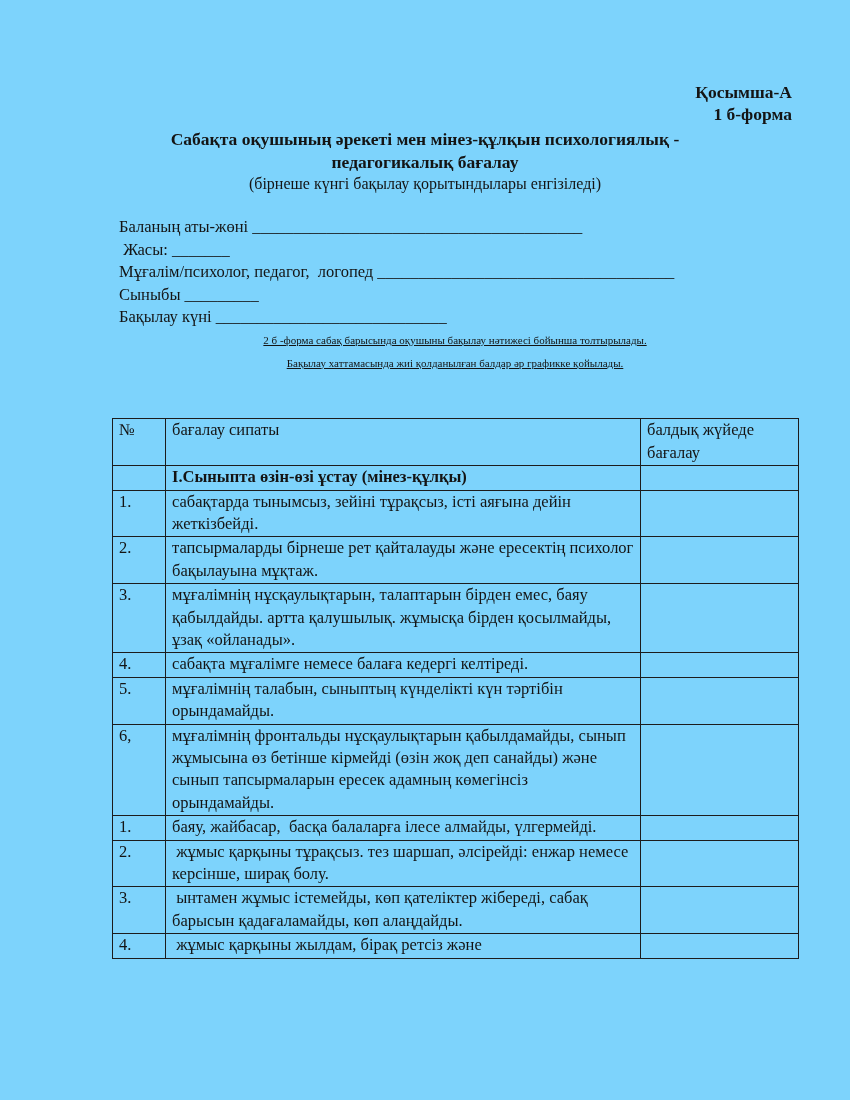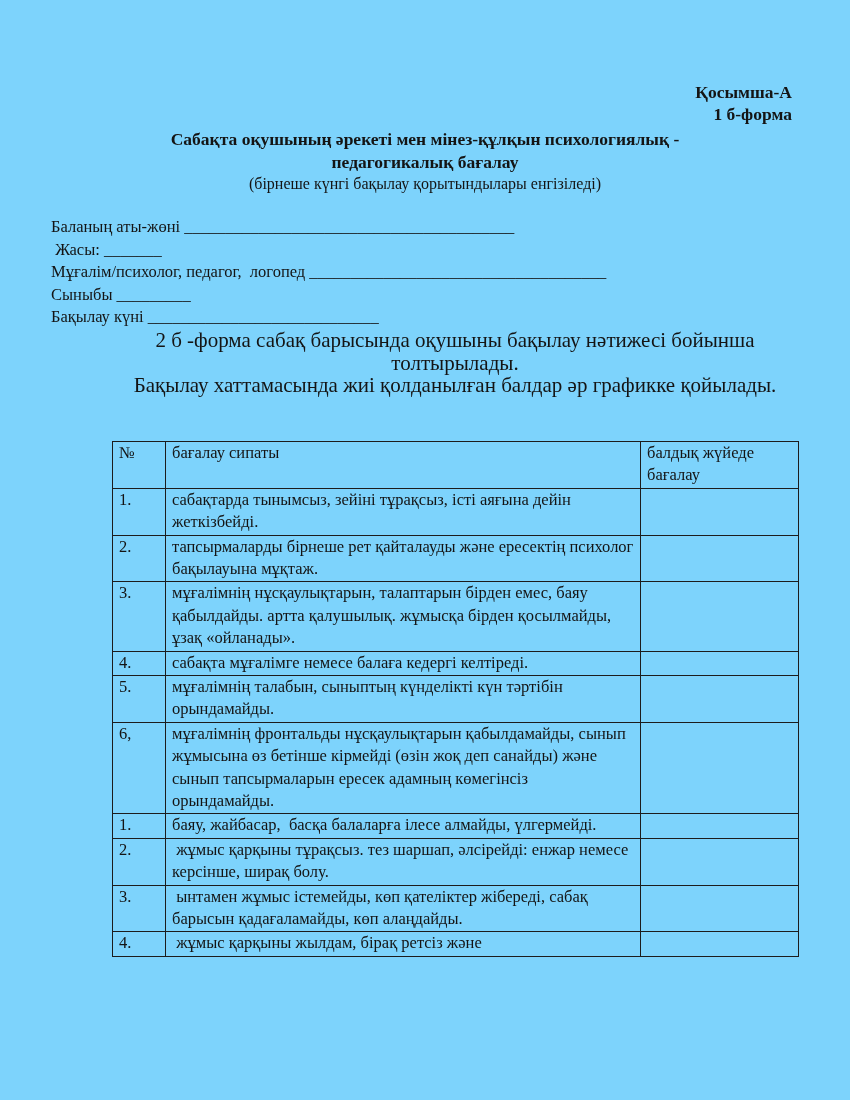--- a/index.html
+++ b/index.html
@@ -35,33 +35,34 @@
   }
   .doc-subtitle {
     text-align: center;
     font-size: 16px;
     font-weight: normal;
     line-height: 20px;
     margin-top: 1px;
   }
   .fields {
     margin-top: 22px;
-    padding-left: 51px;
+    padding-left: 119px;
     font-size: 16.5px;
     line-height: 22.6px;
   }
   .field-line {
     white-space: pre-wrap;
   }
   .notes {
     padding-left: 112px;
     padding-right: 52px;
     text-align: center;
-    font-size: 21px;
+    font-size: 11px;
     line-height: 22.6px;
+    text-decoration: underline;
   }
   .notes p {
     margin: 0;
     white-space: pre-wrap;
   }
   .assessment-table {
     margin: 44px 0 0 112px;
     border-collapse: collapse;
     width: 686px;
     table-layout: fixed;
@@ -116,20 +117,25 @@
       <col class="col-score">
     </colgroup>
     <thead>
       <tr>
         <td>№</td>
         <td>бағалау сипаты</td>
         <td>балдық жүйеде бағалау</td>
       </tr>
     </thead>
     <tbody>
+      <tr class="section-row">
+        <td></td>
+        <td class="desc-cell">І.Сыныпта өзін-өзі ұстау (мінез-құлқы)</td>
+        <td></td>
+      </tr>
       <tr>
         <td>1.</td>
         <td class="desc-cell">сабақтарда тынымсыз, зейіні тұрақсыз, істі аяғына дейін жеткізбейді.</td>
         <td></td>
       </tr>
       <tr>
         <td>2.</td>
         <td class="desc-cell">тапсырмаларды бірнеше рет қайталауды және ересектің психолог бақылауына мұқтаж.</td>
         <td></td>
       </tr>

